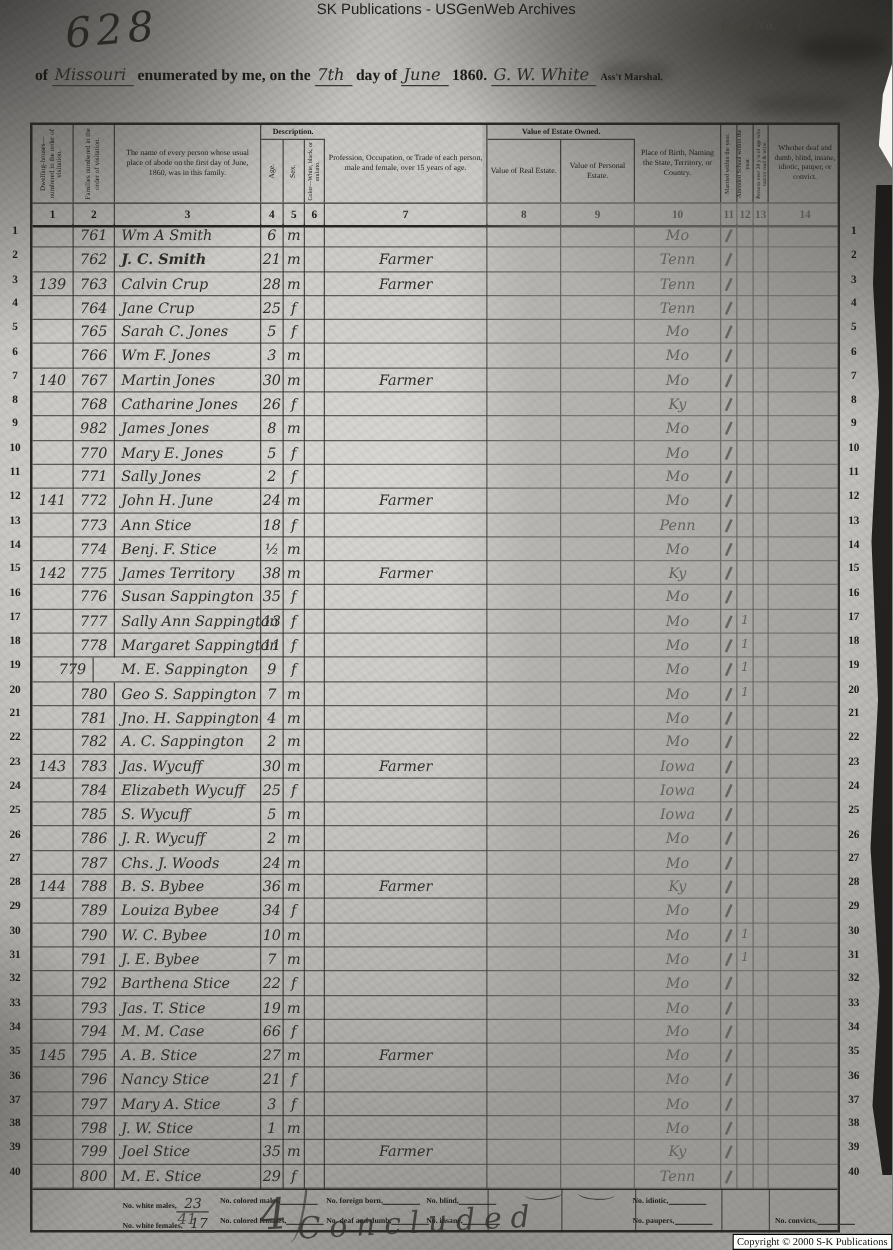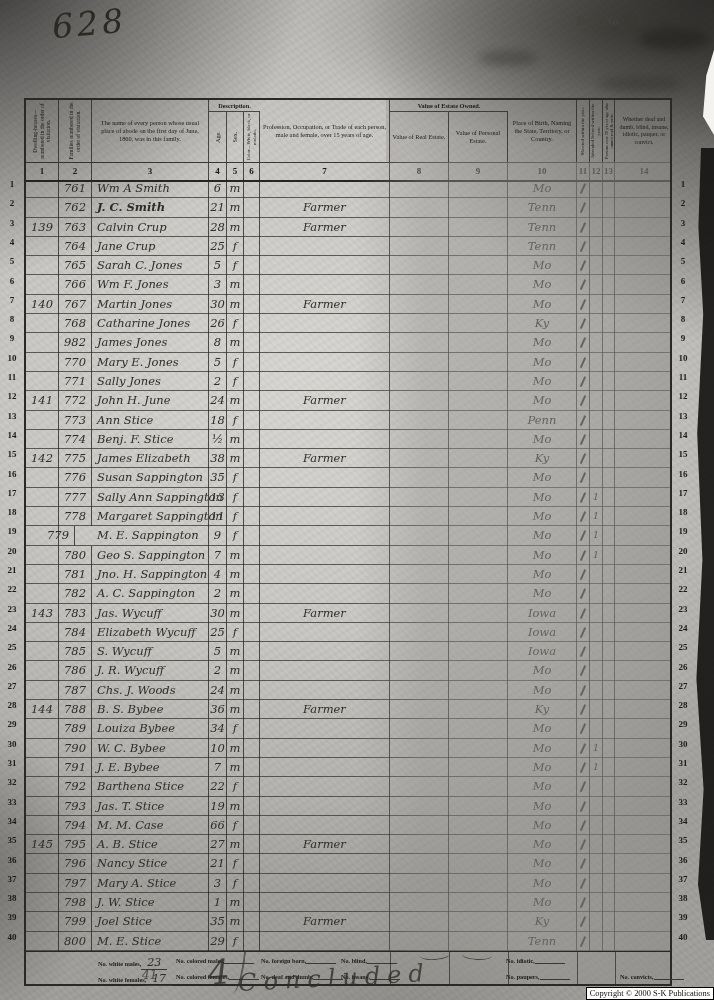--- a/index.html
+++ b/index.html
@@ -71,29 +71,41 @@
 </head>
 <body>
 
 <div class="page">
   <div class="noise"></div>
   <div class="vignettes"></div>
   <div class="smudge" style="left:638px;top:28px;width:72px;height:22px;"></div>
   <div class="smudge" style="left:478px;top:50px;width:60px;height:16px;opacity:.6;"></div>
   <div class="smudge" style="left:598px;top:76px;width:84px;height:16px;opacity:.55;"></div>
 
+  <div class="watermark">SK Publications - USGenWeb Archives</div>
 
   <div class="ink-628 hw">628</div>
 
   <div class="pageno">
     <span>Page No.</span>
     <span class="hw">24</span>
   </div>
 
 
+  <div class="pline" style="left:28px;top:53px;">
+    <span>of</span>
+    <span class="hw">Missouri</span>
+    <span>enumerated by me, on the</span>
+    <span class="hw">7th</span>
+    <span>day of</span>
+    <span class="hw">June</span>
+    <span>1860.</span>
+    <span class="hw">G. W. White</span>
+    <span class="tiny-label">Ass't Marshal.</span>
+  </div>
 
 
   <div class="tbl">
     <div class="hwash"></div>
 
     <div class="cell hcell" style="left:0;width:33px;">
       <div class="vrot">Dwelling-houses— numbered in the order of visitation.</div>
       </div>
     <div class="cell hcell" style="left:33px;width:33px;">
       <div class="vrot">Families numbered in the order of visitation.</div>
@@ -374,21 +386,21 @@
           <div class="cell" style="left: 423px; width: 59px;"></div>
           <div class="cell hw" style="left: 482px; width: 69px;">Mo</div>
           <div class="cell" style="left: 551px; width: 13px;"><span class="tick"></span></div>
           <div class="cell hw" style="left: 564px; width: 13px; font-size: 10px;"></div>
           <div class="cell" style="left: 577px; width: 12px;"></div>
           <div class="cell" style="left: 589px; width: 58px; border-right: none;"></div>
         </div>
         <div class="trow">
           <div class="cell hw" style="left: 0px; width: 33px;">142</div>
           <div class="cell hw" style="left: 33px; width: 33px;">775</div>
-          <div class="cell name hw" style="left: 66px; width: 117px;">James Elizabeth</div>
+          <div class="cell name hw" style="left: 66px; width: 117px;">James Territory</div>
           <div class="cell hw" style="left: 183px; width: 18px;">38</div>
           <div class="cell hw" style="left: 201px; width: 17px;">m</div>
           <div class="cell" style="left: 218px; width: 16px;"></div>
           <div class="cell hw" style="left: 234px; width: 130px;">Farmer</div>
           <div class="cell" style="left: 364px; width: 59px;"></div>
           <div class="cell" style="left: 423px; width: 59px;"></div>
           <div class="cell hw" style="left: 482px; width: 69px;">Ky</div>
           <div class="cell" style="left: 551px; width: 13px;"><span class="tick"></span></div>
           <div class="cell hw" style="left: 564px; width: 13px; font-size: 10px;"></div>
           <div class="cell" style="left: 577px; width: 12px;"></div>

